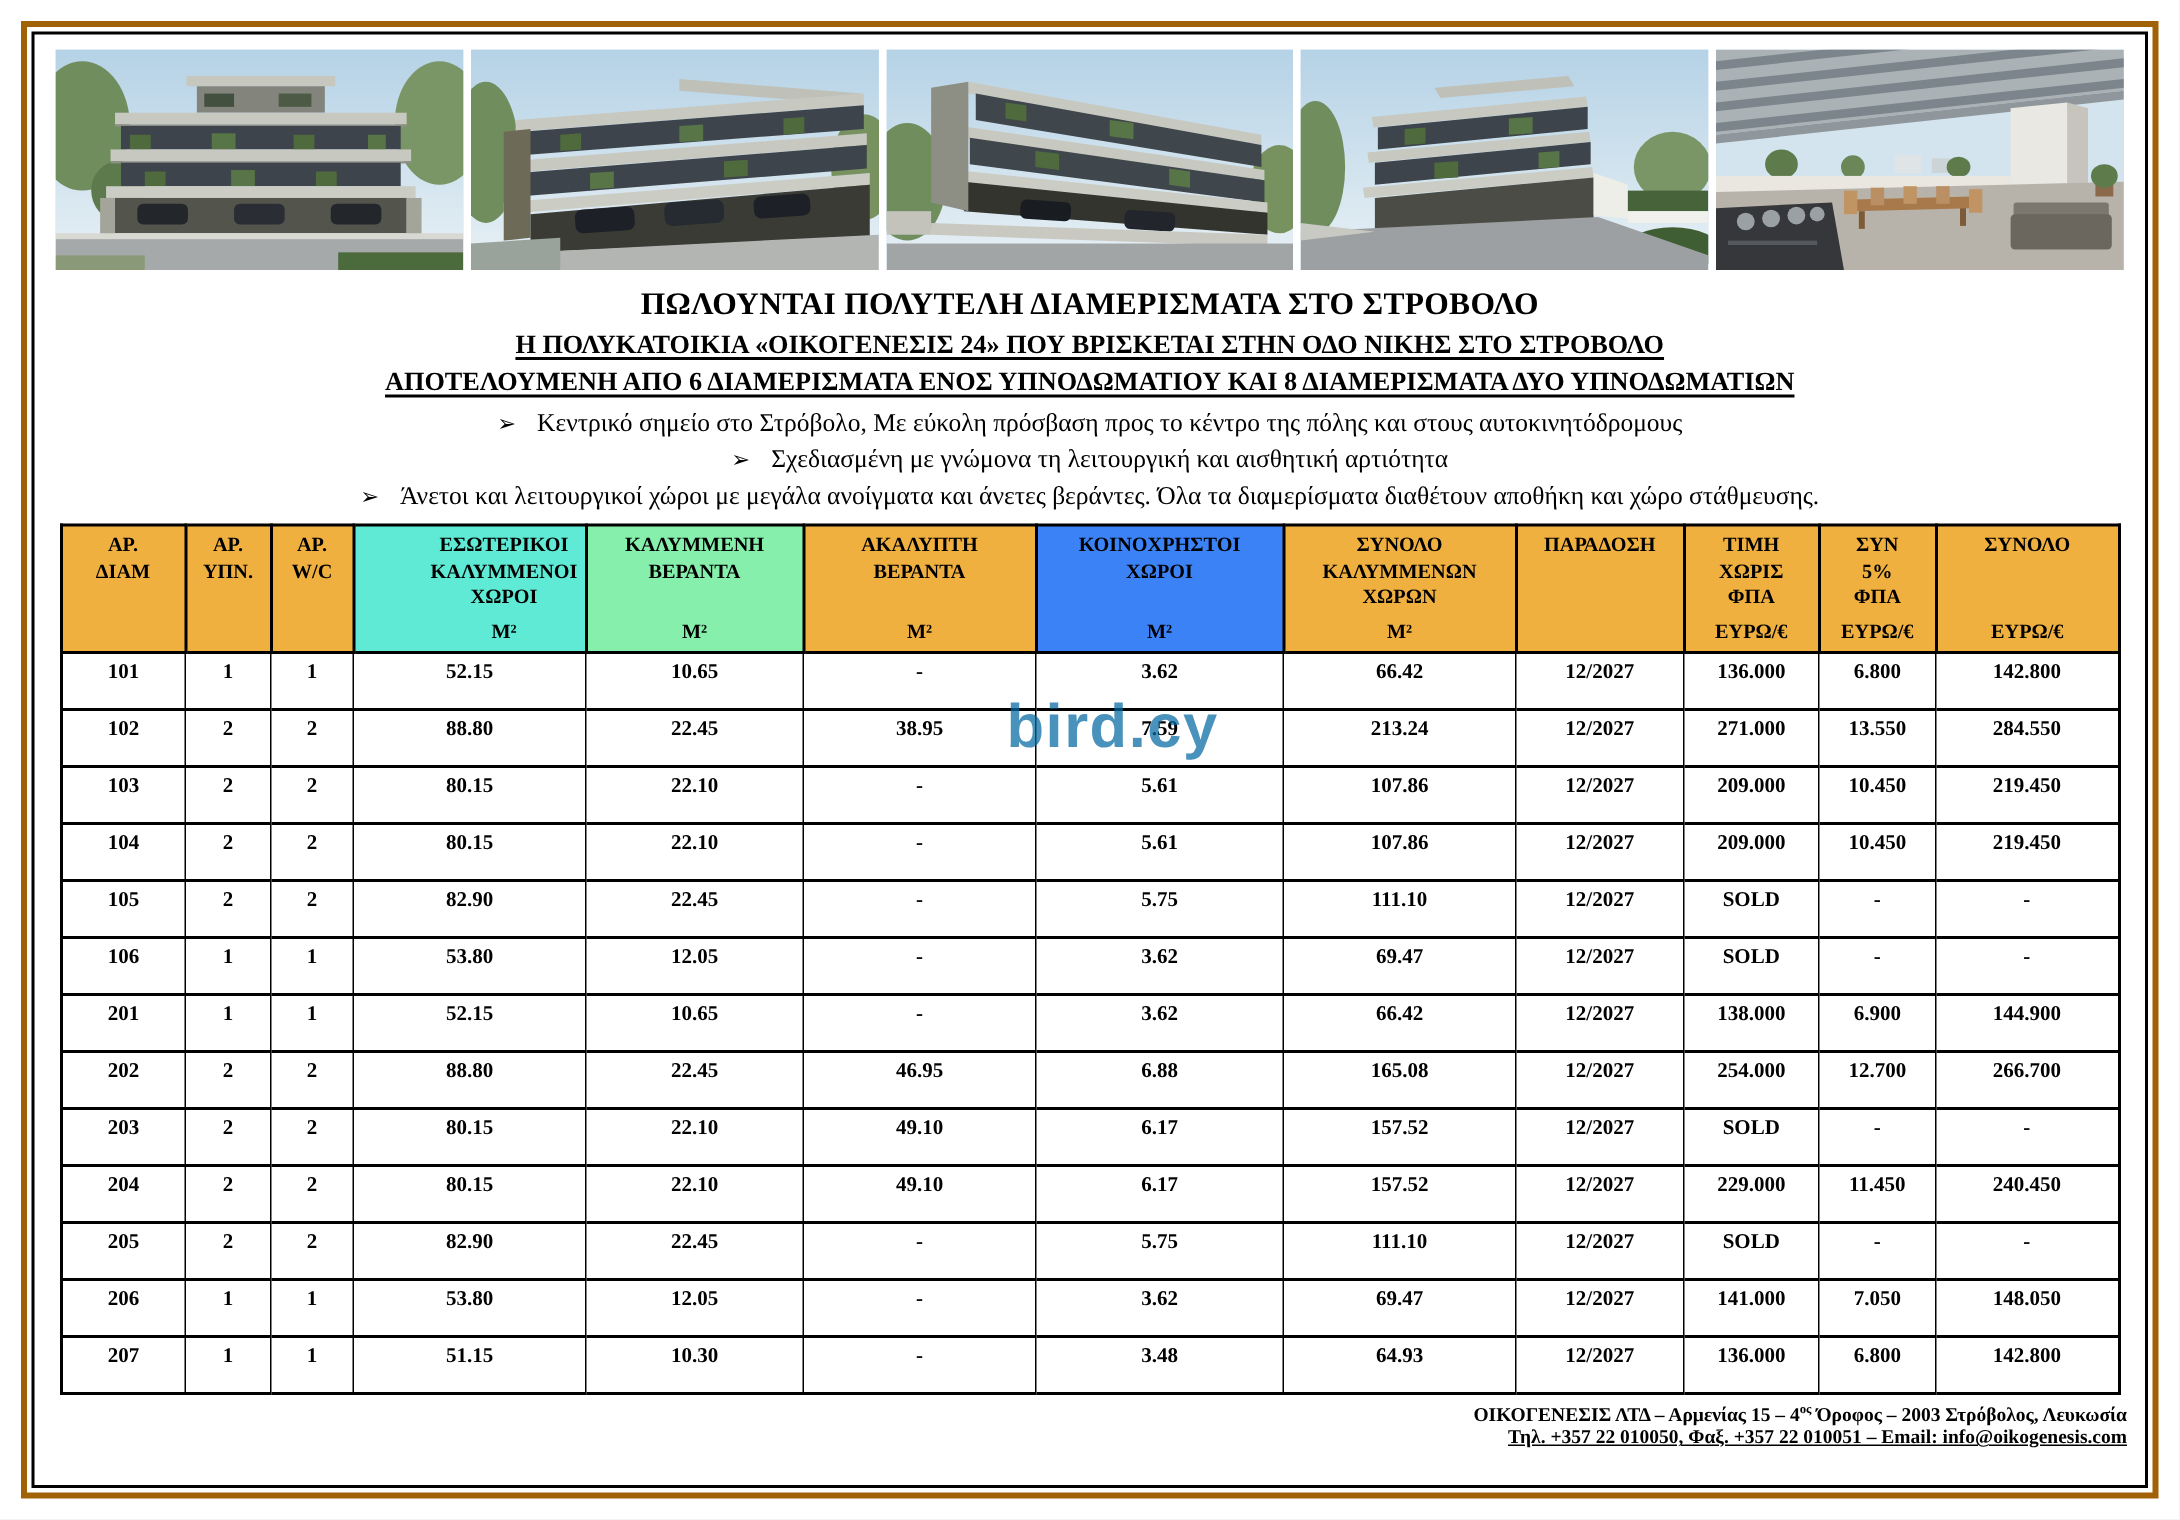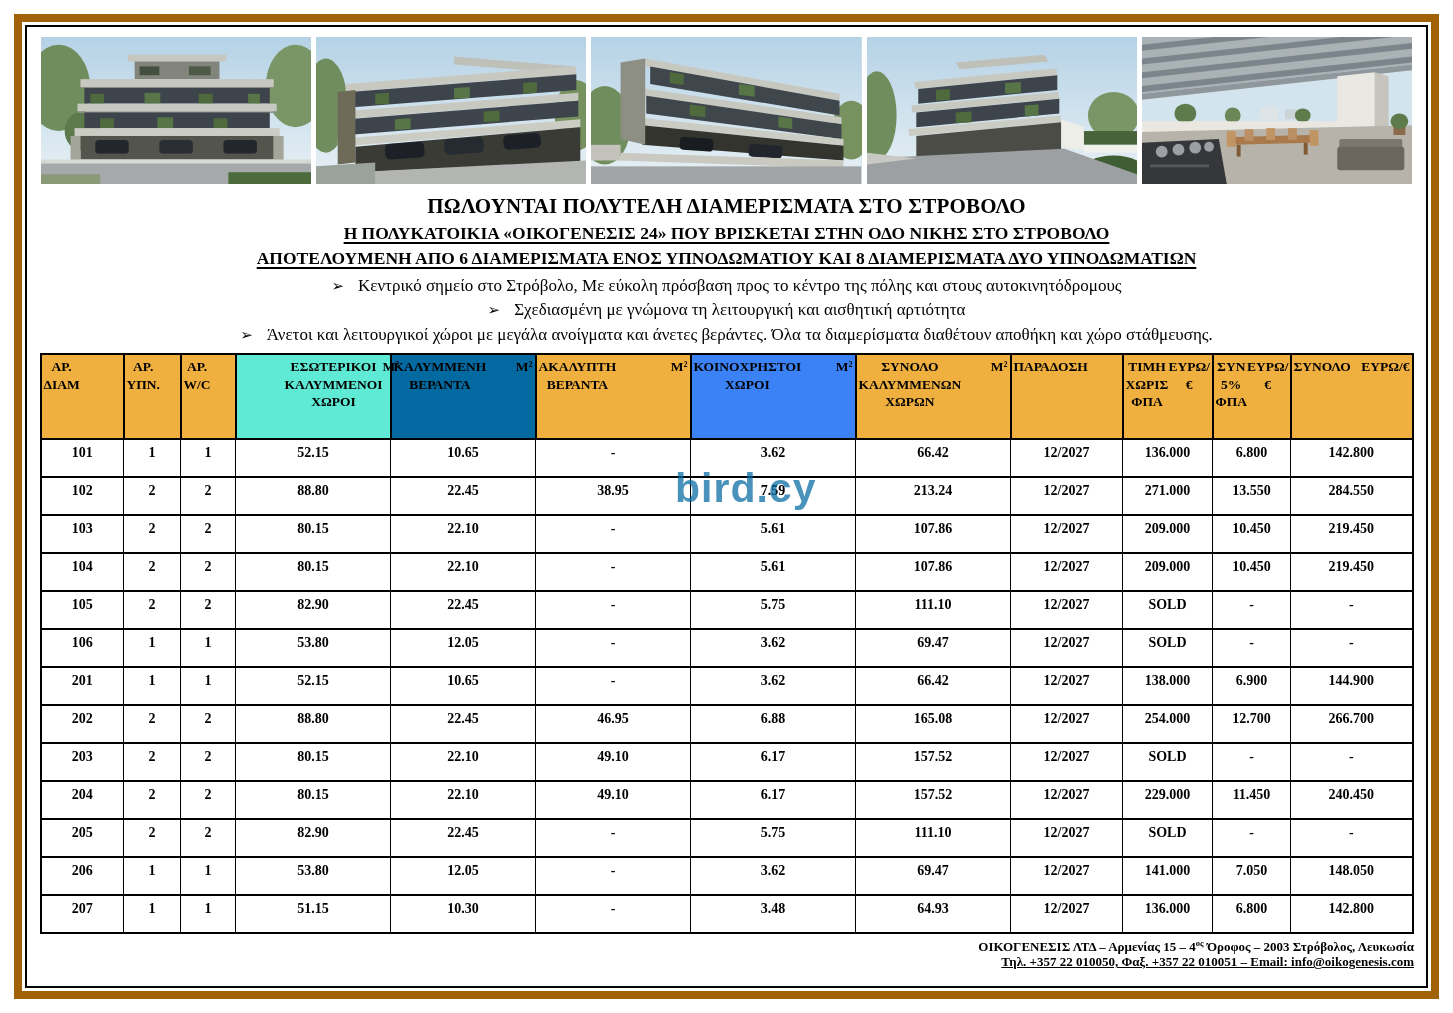--- a/index.html
+++ b/index.html
@@ -1,37 +1,37 @@
 <!DOCTYPE html>
 <html><head>
 <meta charset="utf-8">
 <style>
   html,body{margin:0;padding:0;background:#e9e9e9;}
   .page{position:relative;width:1453px;height:1013px;background:#fff;overflow:hidden;
         font-family:"Liberation Serif","DejaVu Serif",serif;color:#000;}
-  .frame{position:absolute;left:14px;top:14px;right:14px;bottom:14px;border:8px solid #a16207;}
+  .frame{position:absolute;left:14px;top:14px;right:14px;bottom:14px;border:4px solid #a16207;}
   .frame-inner{position:absolute;inset:3px;border:2px solid #000;}
   .content{position:absolute;inset:0;padding:8px 12px 0;}
 
   .photos{display:flex;gap:5px;height:147px;margin:2px 2px 0;}
   .photos figure{flex:1;margin:0;overflow:hidden;background:#cfe2ee;}
   .photos svg{width:100%;height:100%;display:block;}
 
   .title{ text-align:center;font-weight:bold;font-size:21px;margin-top:10px;letter-spacing:.2px;}
   .subtitle{text-align:center;font-weight:bold;font-size:17.5px;margin-top:4px;
             text-decoration:underline;text-decoration-thickness:1.5px;text-underline-offset:3px;}
 
   .bullets{margin-top:6px;}
   .bullet{display:flex;justify-content:center;align-items:baseline;font-size:17px;margin-top:3px;line-height:1.25;}
   .arrow{margin-right:14px;font-family:"DejaVu Sans","Liberation Sans",sans-serif;font-size:15px;flex:0 0 auto;}
 
   table.price{width:1372px;margin:8px auto 0;border-collapse:collapse;table-layout:fixed;border:2px solid #000;}
   table.price th{border:2px solid #000;vertical-align:top;padding:3px 2px 4px;height:76px;
                  font-size:13.5px;font-weight:bold;line-height:1.32;}
-  .th-wrap{display:flex;flex-direction:row;justify-content:space-between;height:100%;}
+  .th-wrap{display:flex;flex-direction:column;justify-content:space-between;height:100%;}
   table.price td{border:1px solid #000;border-top:2px solid #000;border-bottom:2px solid #000;
                  text-align:center;vertical-align:top;height:31px;padding:5px 2px 0;
                  font-size:14px;font-weight:bold;}
 
   .footer{text-align:right;margin-top:4px;font-weight:bold;font-size:13px;line-height:1.18;}
   .footer .contact{text-decoration:underline;}
   .footer sup{font-size:8.5px;}
 
   .watermark{position:absolute;left:648px;top:438px;opacity:.72;pointer-events:none;
              font-family:"Liberation Sans","DejaVu Sans",sans-serif;font-weight:bold;
@@ -295,21 +295,21 @@
                 <th style="background: #5eead4; padding-left: 48px;">
                   <div class="th-wrap">
                     <div>
                       <div>ΕΣΩΤΕΡΙΚΟΙ</div>
                       <div>ΚΑΛΥΜΜΕΝΟΙ</div>
                       <div>ΧΩΡΟΙ</div>
                     </div>
                     <div>Μ²</div>
                   </div>
                 </th>
-                <th style="background: #0369a1;">
+                <th style="background: #86efac;">
                   <div class="th-wrap">
                     <div>
                       <div>ΚΑΛΥΜΜΕΝΗ</div>
                       <div>ΒΕΡΑΝΤΑ</div>
                     </div>
                     <div>Μ²</div>
                   </div>
                 </th>
                 <th style="background: rgb(240, 176, 64);">
                   <div class="th-wrap">

